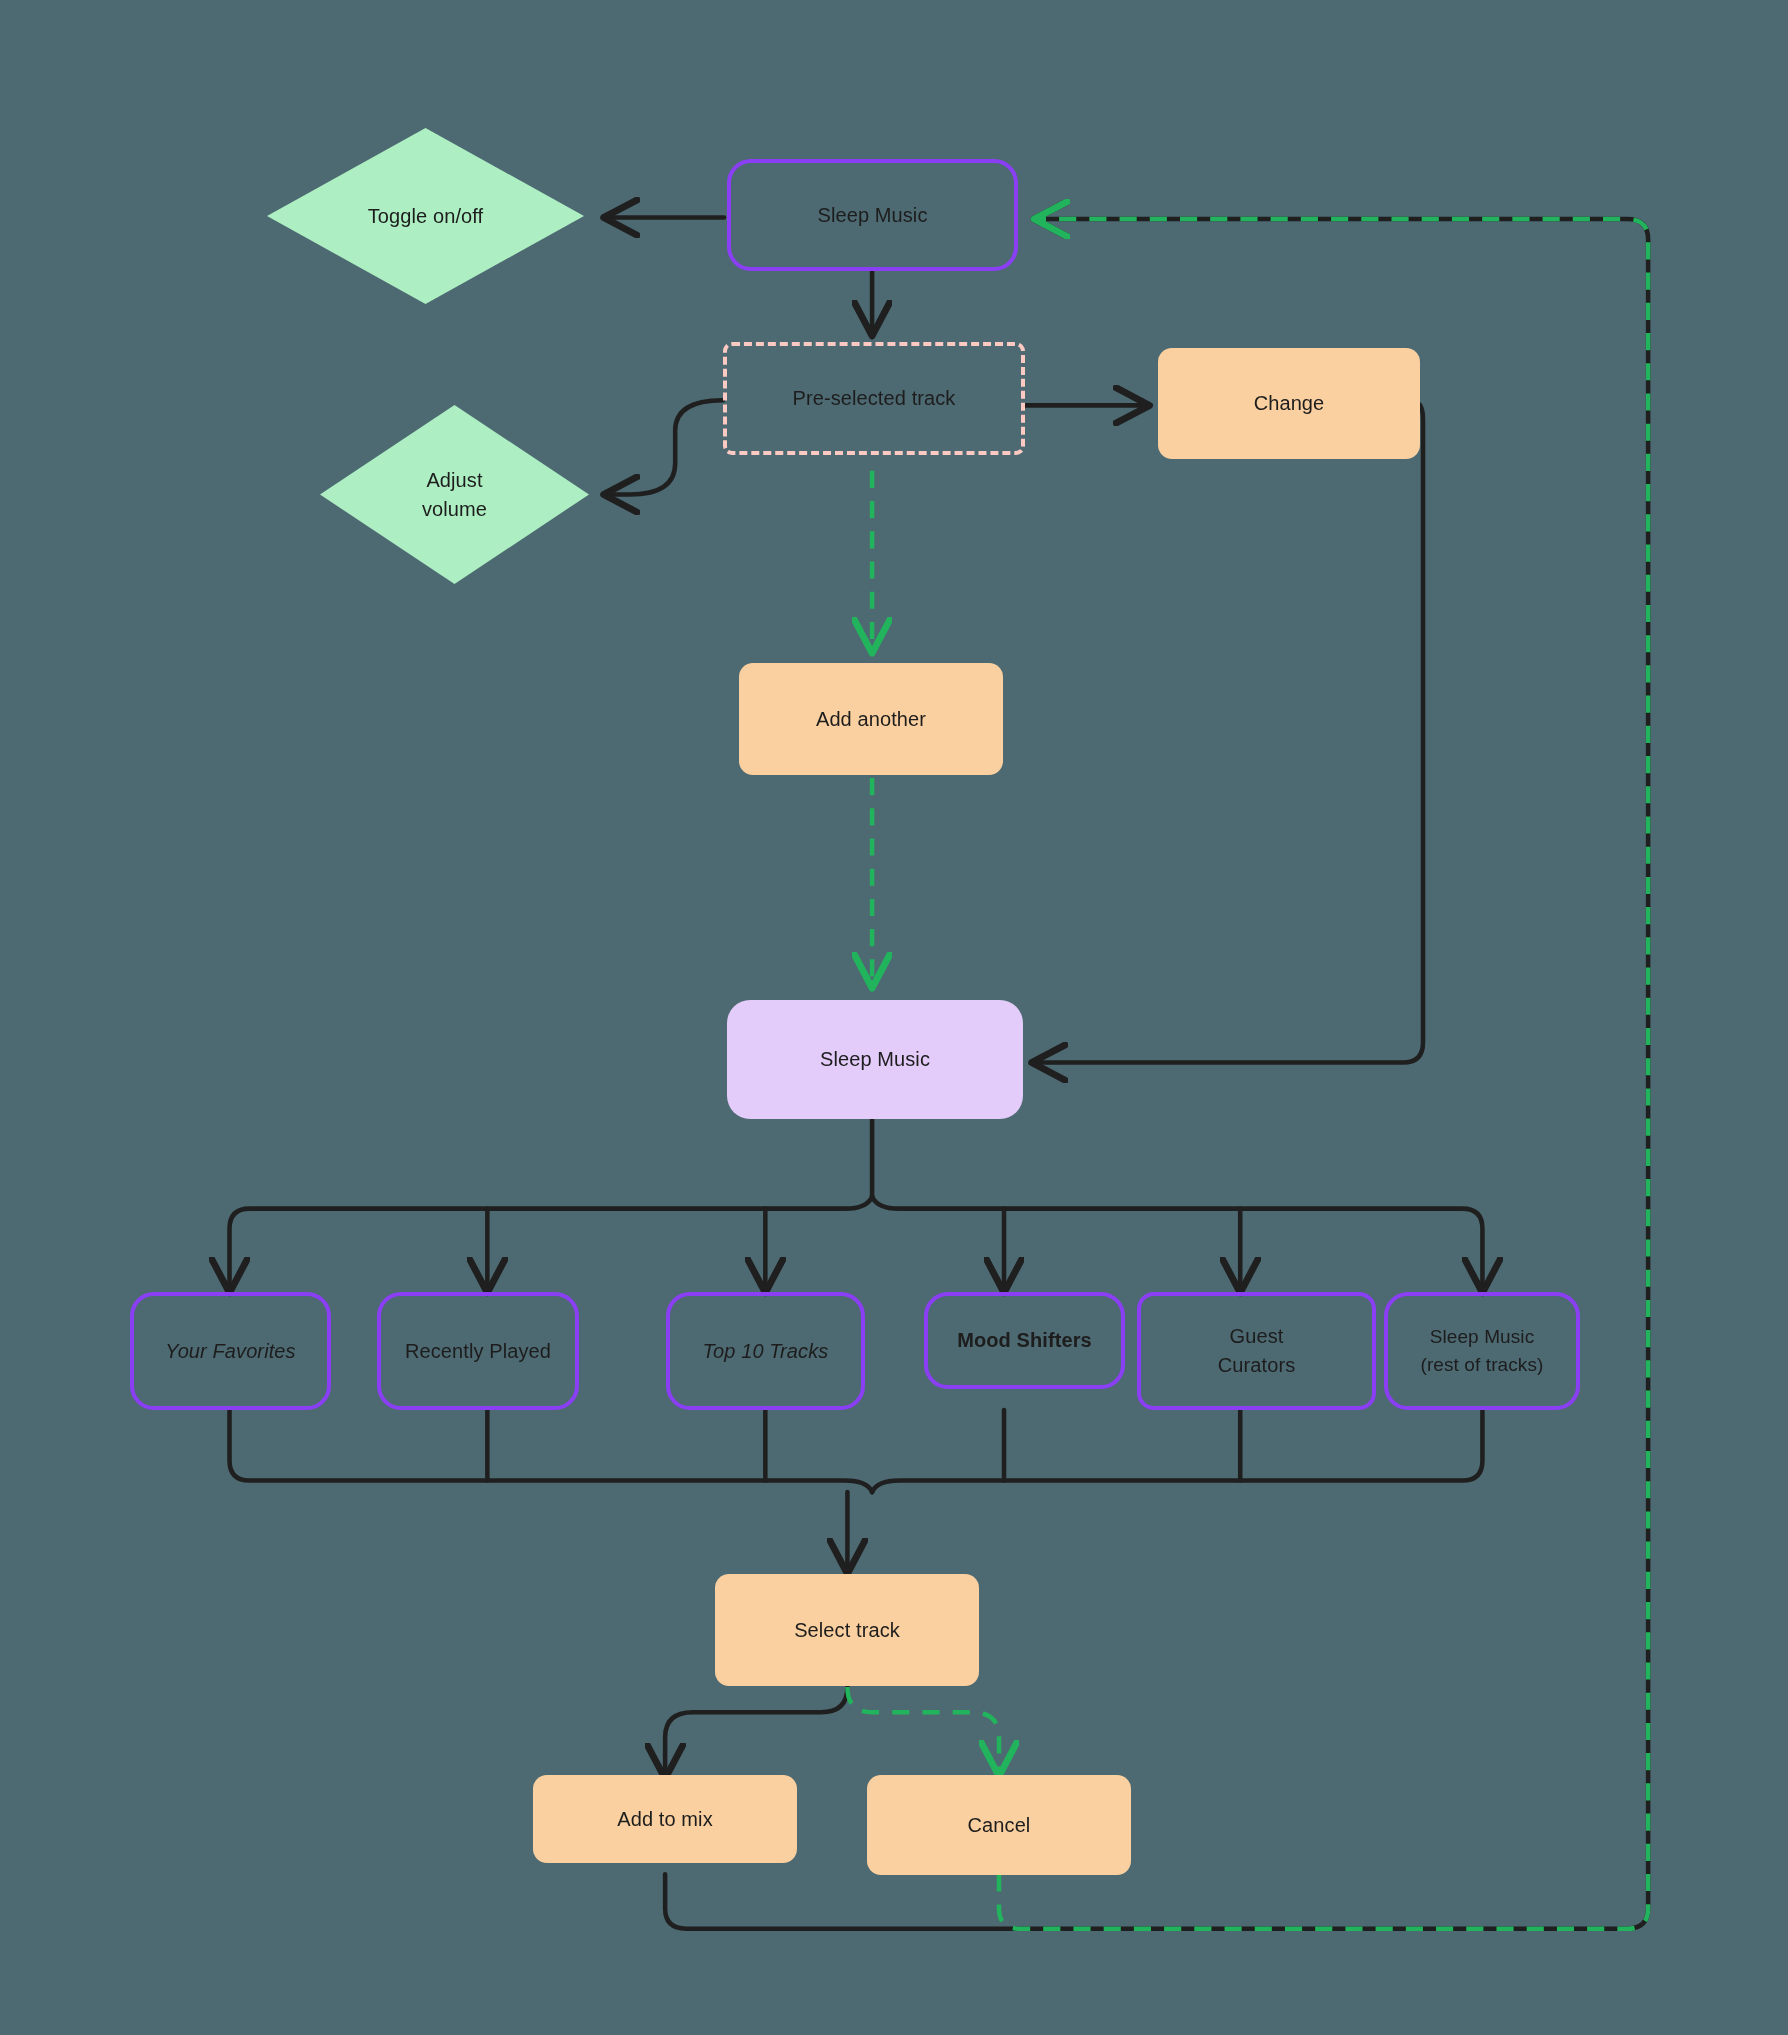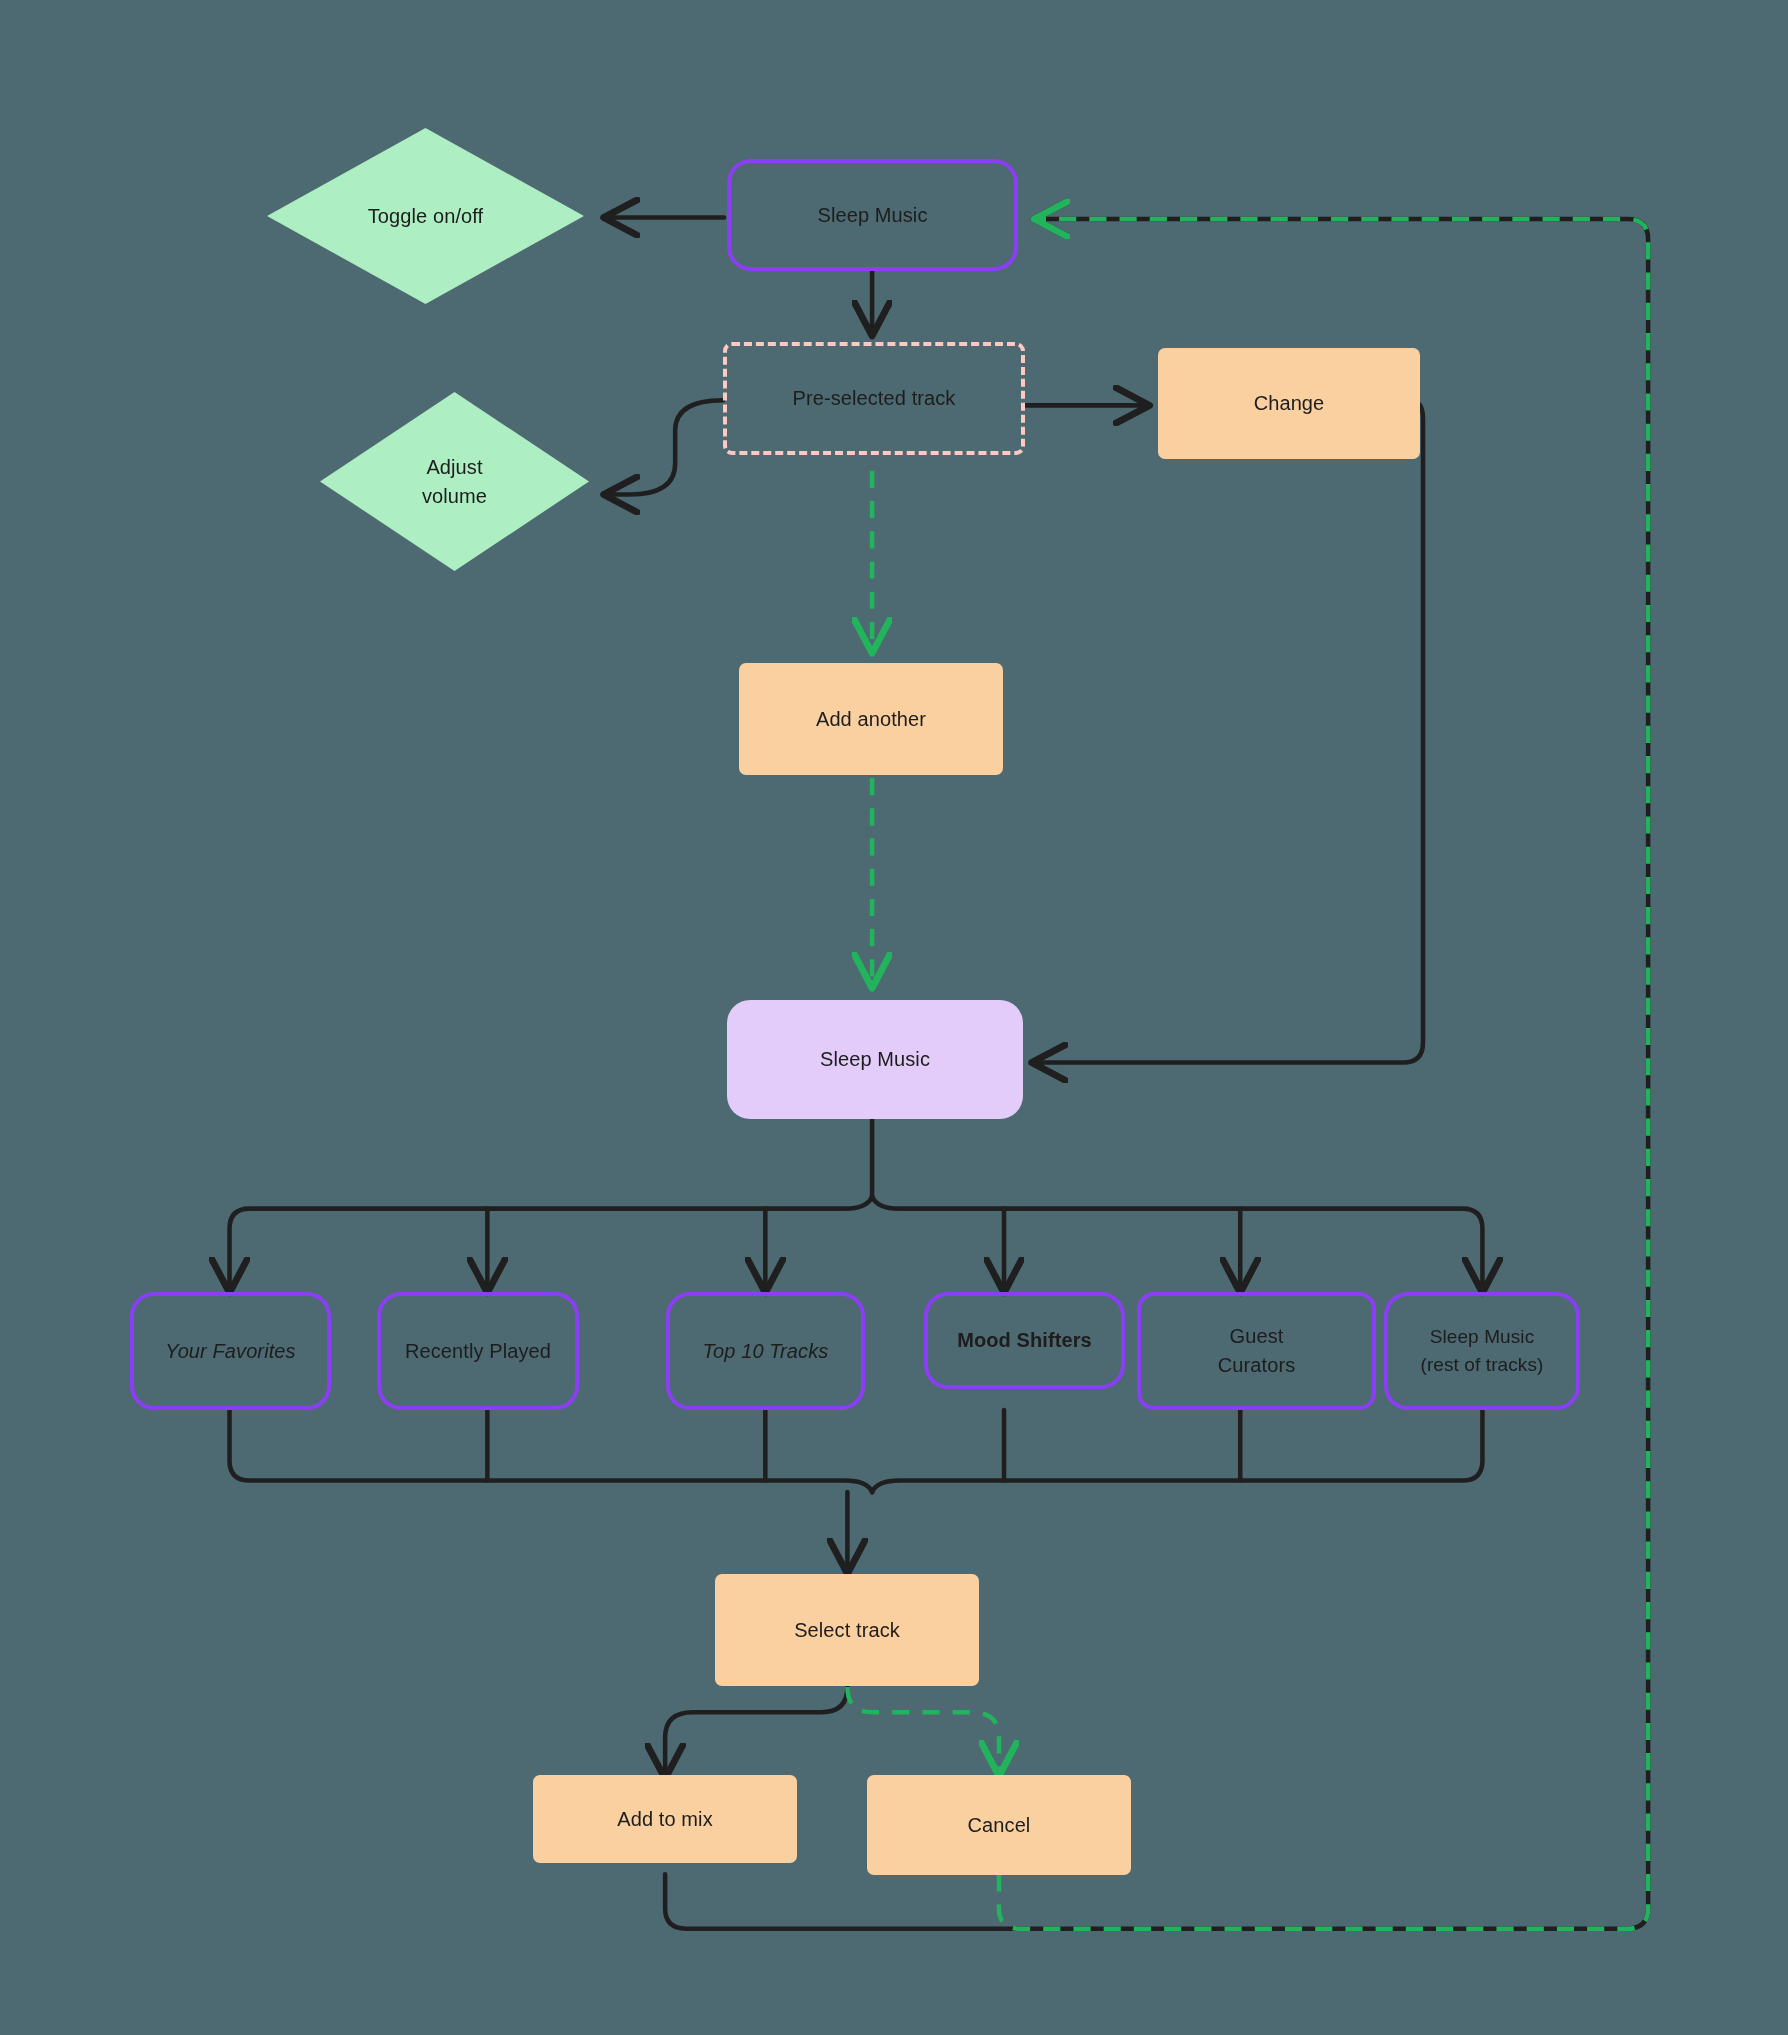--- a/index.html
+++ b/index.html
@@ -45,21 +45,21 @@
   }
   
   .node.lavender {
     background: #e3cbfa;
     border-radius: 23px;
     border: none;
   }
   
   .node.orange {
     background: #fad0a0;
-    border-radius: 7px;
+    border-radius: 14px;
     border: none;
   }
   
   .node.pink-dashed {
     border: 4.5px dashed #fccac2;
     border-radius: 9px;
     background: transparent;
   }
   
   .node.diamond {
@@ -148,21 +148,21 @@
   </div>
 
   <div class="node pink-dashed" style="left:723px; top:342px; width:302px; height:113px;">
     <span>Pre-selected track</span>
   </div>
 
   <div class="node orange" style="left:1158px; top:348px; width:262px; height:111px;">
     <span>Change</span>
   </div>
 
-  <div class="node diamond" style="left:320px; top:392px; width:269px; height:179px;justify-content:center;">
+  <div class="node diamond" style="left:320px; top:405px; width:269px; height:179px;justify-content:center;">
     <span class="diamond-shape"></span>
     <span class="diamond-label">Adjust
 volume</span>
   </div>
 
   <div class="node orange" style="left:739px; top:663px; width:264px; height:112px;">
     <span>Add another</span>
   </div>
 
   <div class="node lavender" style="left:727px; top:1000px; width:296px; height:119px;">

